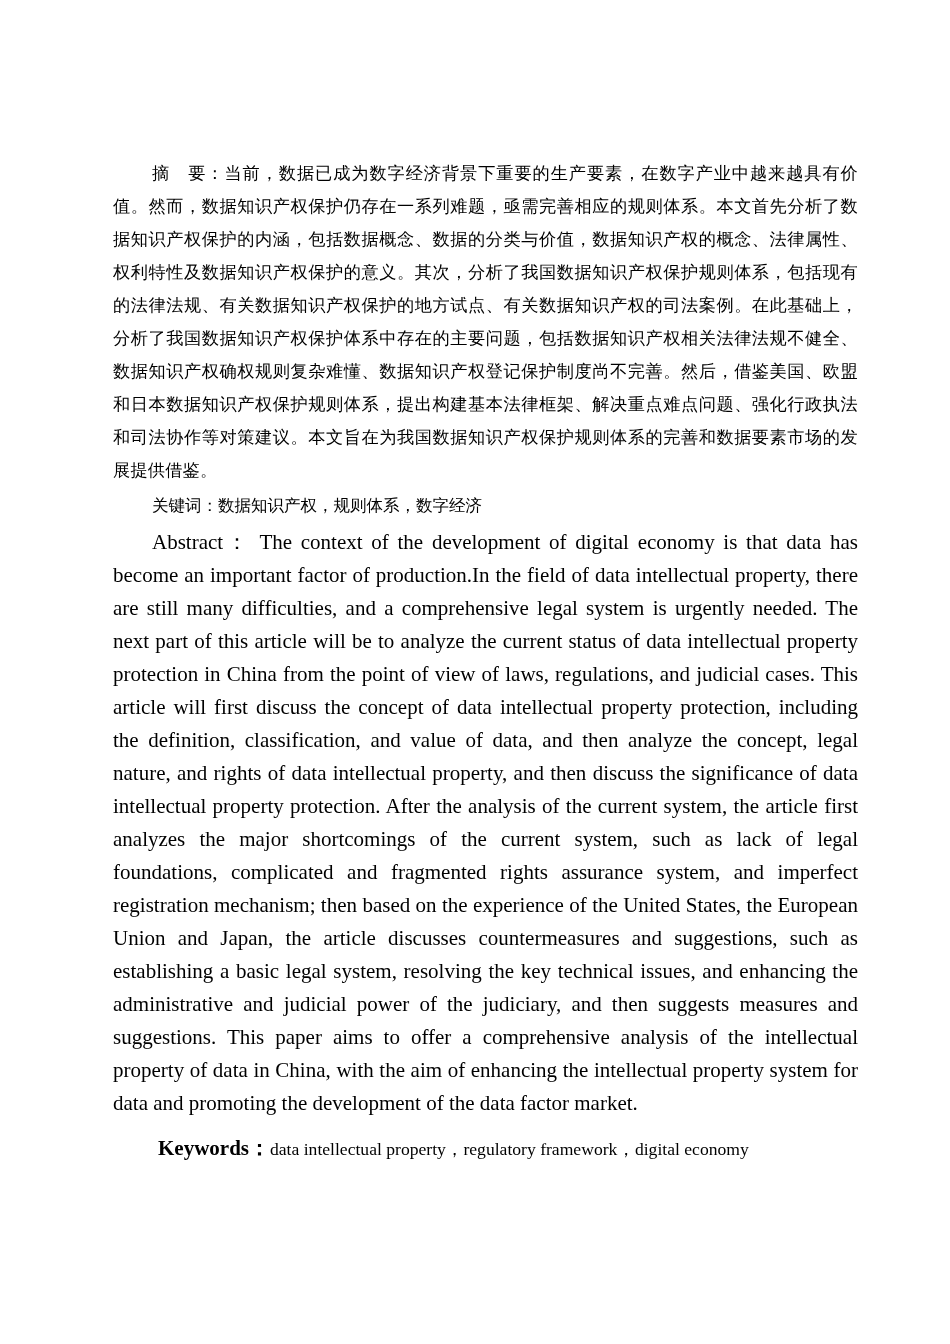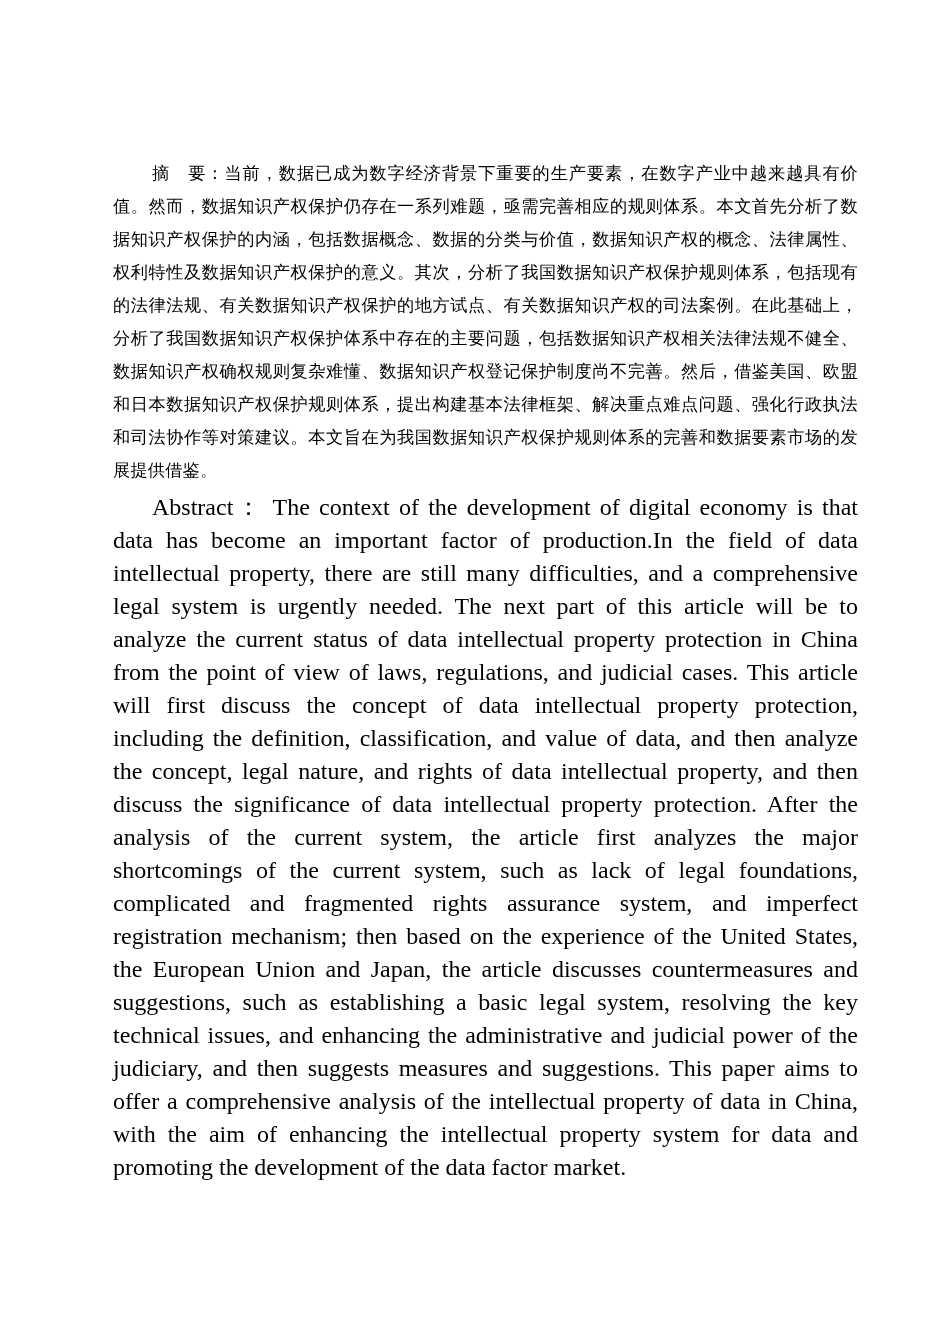--- a/index.html
+++ b/index.html
@@ -1,23 +1,25 @@
 <!DOCTYPE html>
 <html><head>
 <meta charset="utf-8">
 <style>
   html, body { margin: 0; padding: 0; background: #ffffff; }
   body { width: 950px; height: 1344px; position: relative; overflow: hidden; color: #000; }
   .page { position: absolute; left: 113px; top: 157px; width: 745px; }
   .cn { font-family: "DejaVu Serif", "Liberation Serif", serif; font-size: 17.2px; line-height: 33px; text-align: justify; text-indent: 39px; margin: 0; letter-spacing: 0.2px; }
   .kw-cn { font-family: "DejaVu Serif", "Liberation Serif", serif; font-size: 16.5px; line-height: 33px; margin: 2px 0 0 0; text-indent: 39px; }
-  .en { font-family: "Liberation Serif", "DejaVu Serif", serif; font-size: 24px; line-height: 33px; text-align: justify; text-indent: 39px; margin: 4px 0 12px 0; }
+  .en { font-family: "Liberation Serif", "DejaVu Serif", serif; font-size: 21px; line-height: 33px; text-align: justify; text-indent: 39px; margin: 4px 0 12px 0; }
   .kw-en { font-family: "Liberation Serif", "DejaVu Serif", serif; font-size: 17.6px; line-height: 33px; margin: 2px 0 0 0; padding-left: 45px; }
   .kw-en .lbl { font-size: 21px; font-weight: bold; }
   b.lbl { font-weight: normal; }
 </style>
 </head>
 <body>
 
 <div class="page">
   <p class="cn"><b class="lbl">摘　要：</b><span>当前，数据已成为数字经济背景下重要的生产要素，在数字产业中越来越具有价值。然而，数据知识产权保护仍存在一系列难题，亟需完善相应的规则体系。本文首先分析了数据知识产权保护的内涵，包括数据概念、数据的分类与价值，数据知识产权的概念、法律属性、权利特性及数据知识产权保护的意义。其次，分析了我国数据知识产权保护规则体系，包括现有的法律法规、有关数据知识产权保护的地方试点、有关数据知识产权的司法案例。在此基础上，分析了我国数据知识产权保护体系中存在的主要问题，包括数据知识产权相关法律法规不健全、数据知识产权确权规则复杂难懂、数据知识产权登记保护制度尚不完善。然后，借鉴美国、欧盟和日本数据知识产权保护规则体系，提出构建基本法律框架、解决重点难点问题、强化行政执法和司法协作等对策建议。本文旨在为我国数据知识产权保护规则体系的完善和数据要素市场的发展提供借鉴。</span></p>
+  <p class="kw-cn"><b class="lbl">关键词：</b><span>数据知识产权，规则体系，数字经济</span></p>
   <p class="en"><b class="lbl">Abstract：</b><span> The context of the development of digital economy is that data has become an important factor of production.In the field of data intellectual property, there are still many difficulties, and a comprehensive legal system is urgently needed. The next part of this article will be to analyze the current status of data intellectual property protection in China from the point of view of laws, regulations, and judicial cases. This article will first discuss the concept of data intellectual property protection, including the definition, classification, and value of data, and then analyze the concept, legal nature, and rights of data intellectual property, and then discuss the significance of data intellectual property protection. After the analysis of the current system, the article first analyzes the major shortcomings of the current system, such as lack of legal foundations, complicated and fragmented rights assurance system, and imperfect registration mechanism; then based on the experience of the United States, the European Union and Japan, the article discusses countermeasures and suggestions, such as establishing a basic legal system, resolving the key technical issues, and enhancing the administrative and judicial power of the judiciary, and then suggests measures and suggestions. This paper aims to offer a comprehensive analysis of the intellectual property of data in China, with the aim of enhancing the intellectual property system for data and promoting the development of the data factor market.</span></p>
+  <p class="kw-en"><b class="lbl">Keywords：</b><span>data intellectual property，regulatory framework，digital economy</span></p>
 </div>
 
 </body></html>

